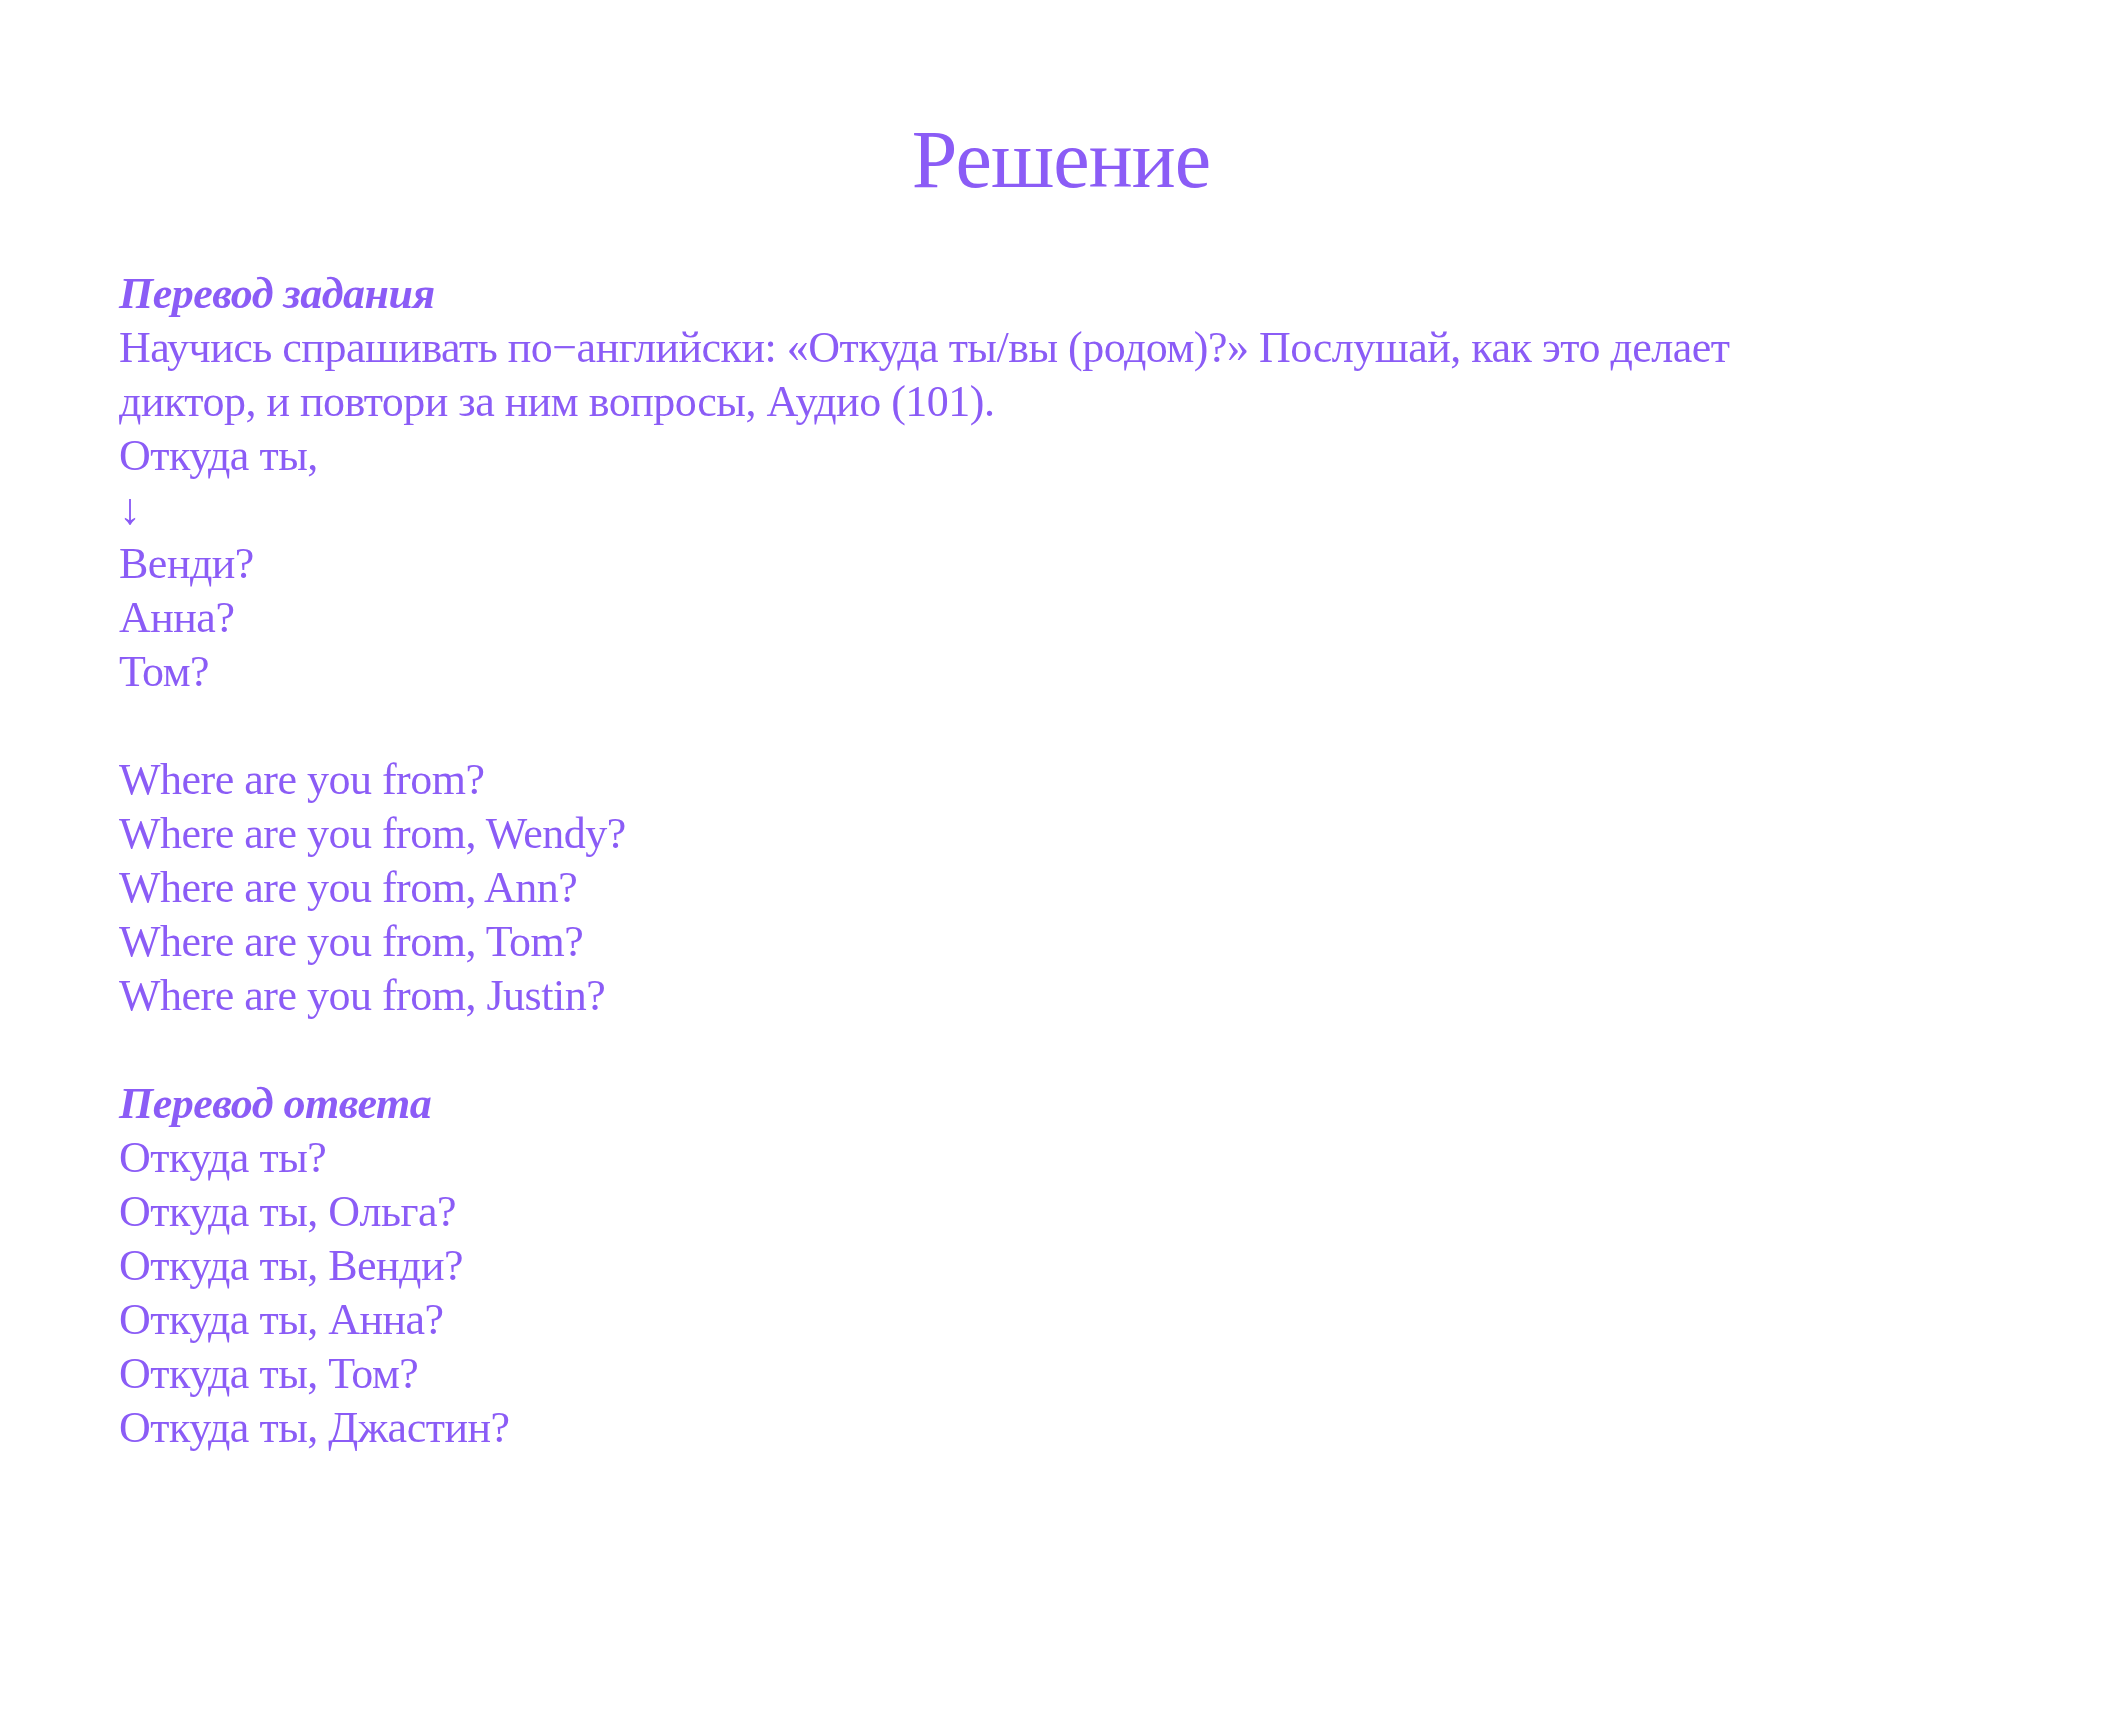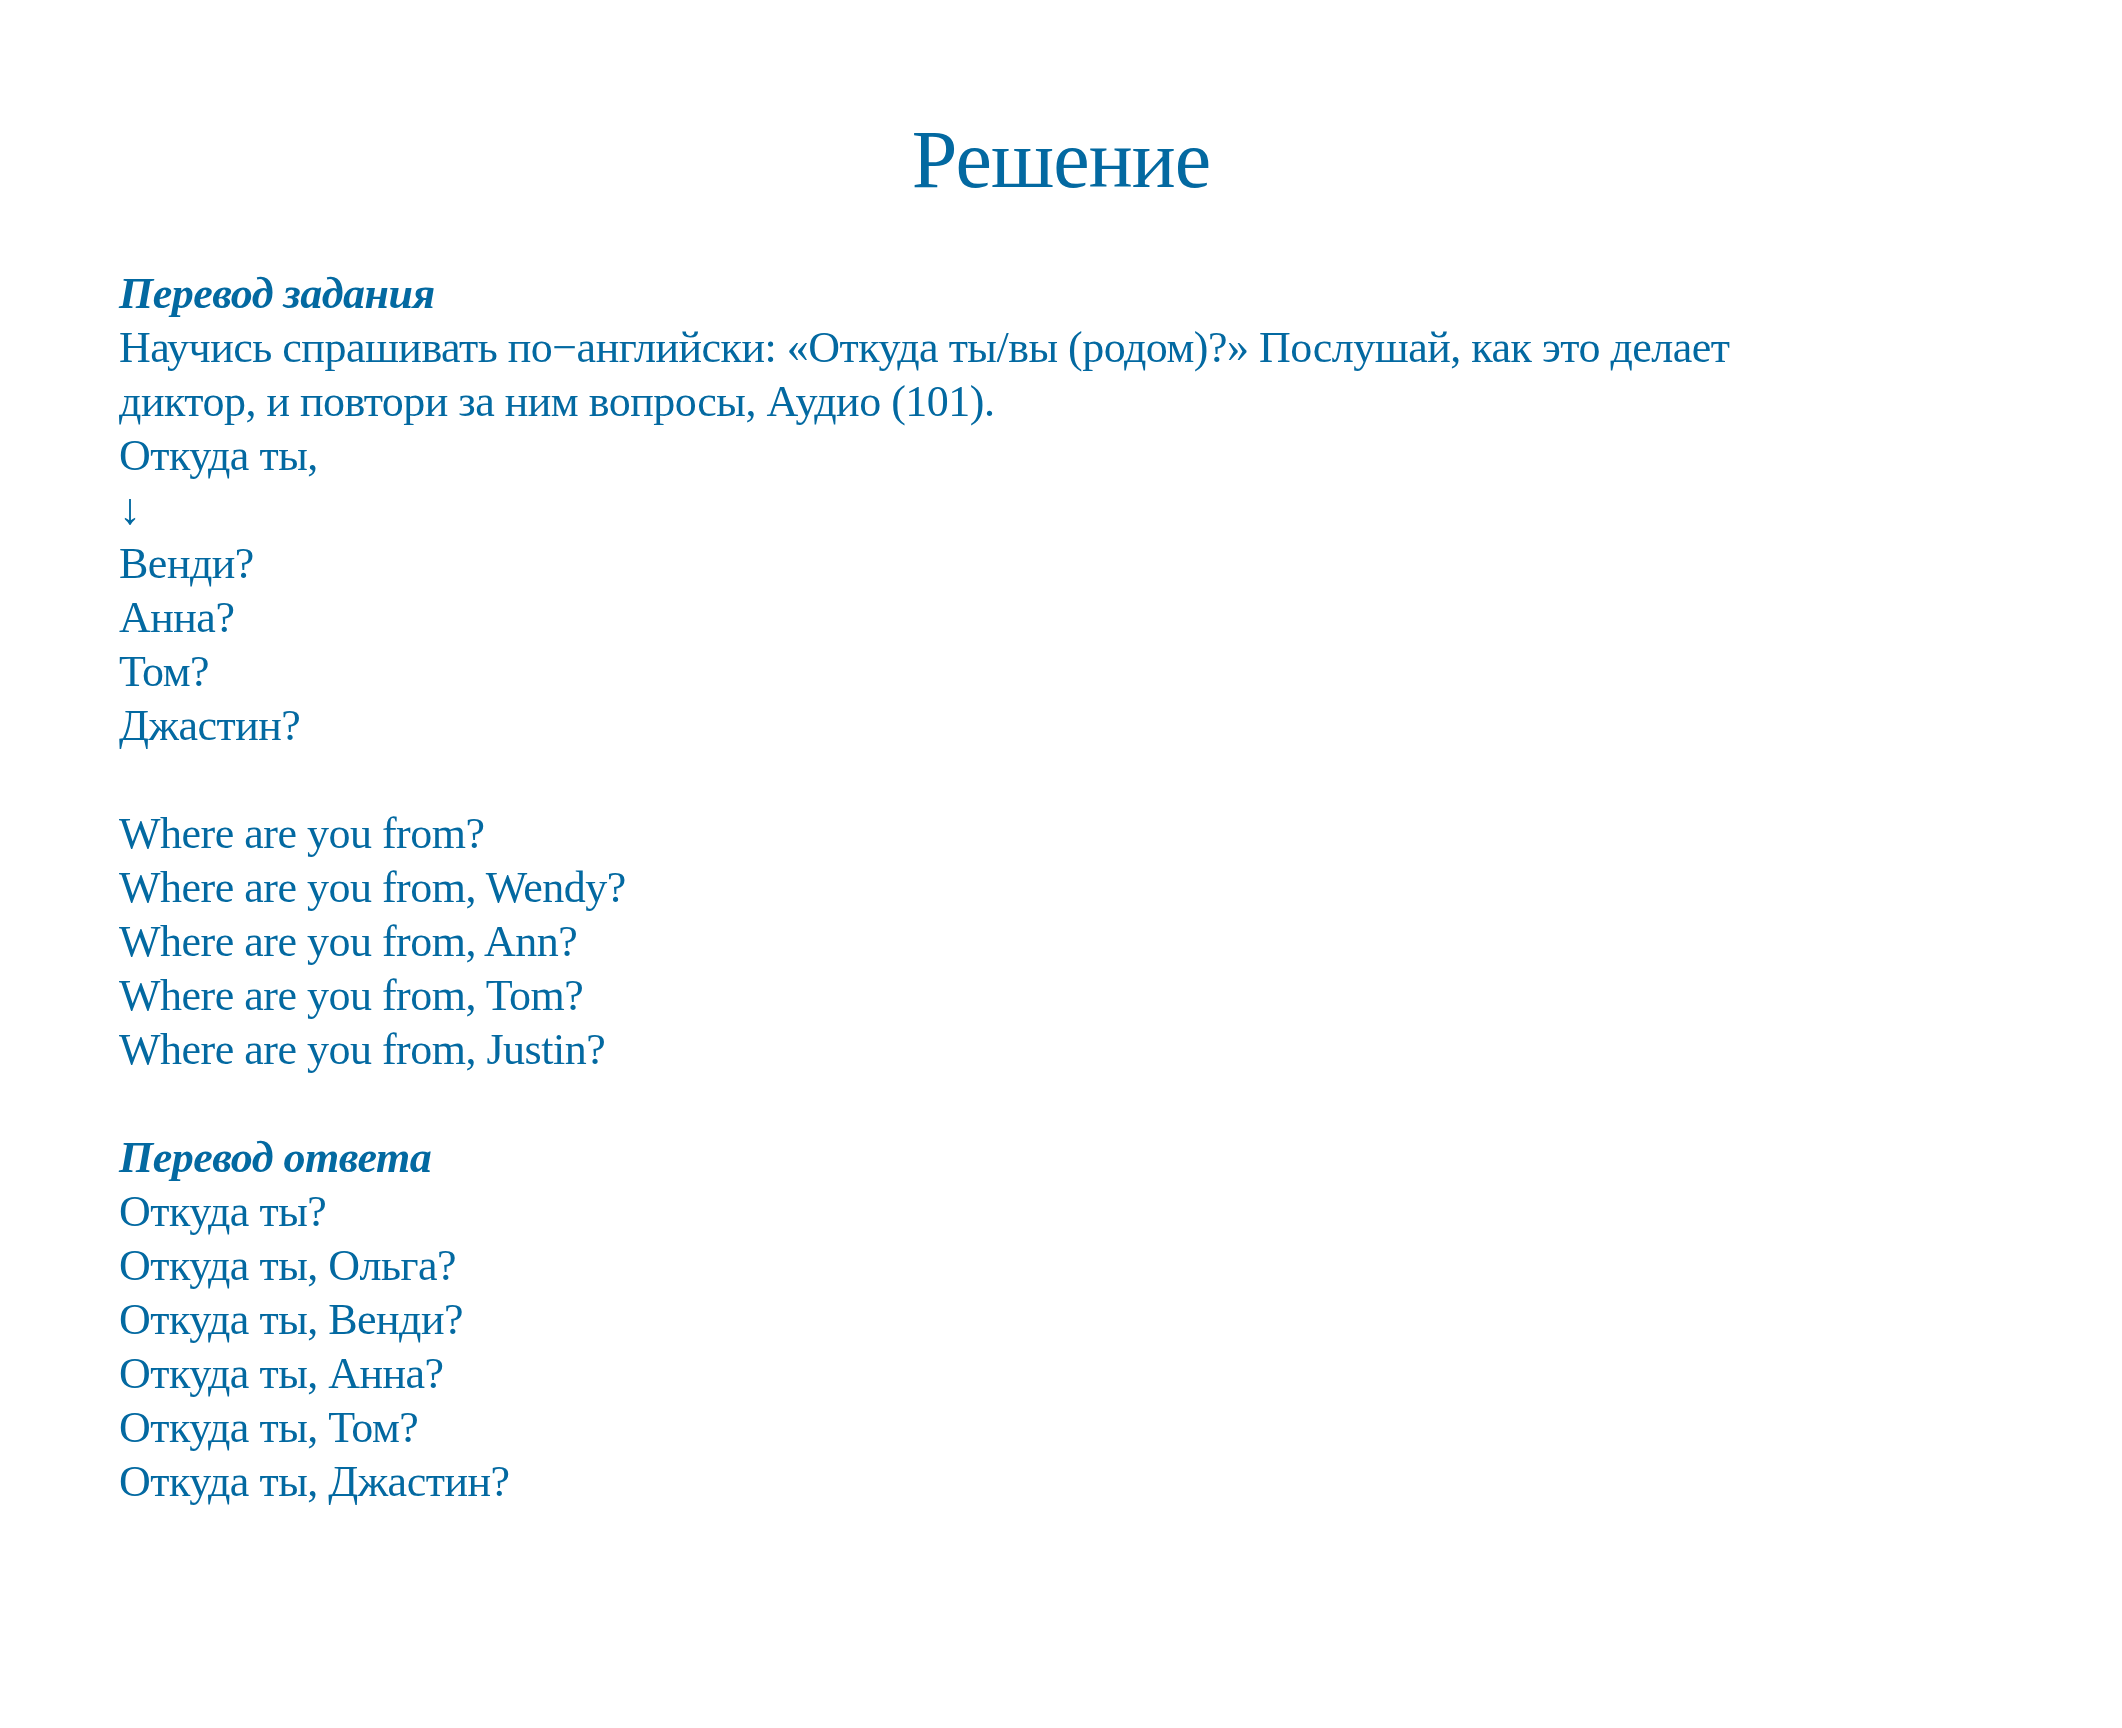--- a/index.html
+++ b/index.html
@@ -1,21 +1,21 @@
 <!DOCTYPE html>
 <html style="font-size:15px"><head>
 <meta charset="utf-8">
 <style>
   html, body { margin: 0; padding: 0; background: #ffffff; }
   .page {
     position: relative;
     width: 2122px;
     height: 1729px;
     background: #ffffff;
-    color: #0369a1;
+    color: #8b5cf6;
     font-family: "Liberation Serif", serif;
     overflow: hidden;
   }
   .title {
     position: absolute;
     top: 119px;
     left: 0;
     width: 100%;
     margin: 0;
     text-align: center;
@@ -55,21 +55,20 @@
 
   <div class="content">
     <div class="line heading-bold-italic">Перевод задания</div>
     <div class="line">Научись спрашивать по−английски: «Откуда ты/вы (родом)?» Послушай, как это делает</div>
     <div class="line">диктор, и повтори за ним вопросы, Аудио (101).</div>
     <div class="line">Откуда ты,</div>
     <div class="line">↓</div>
     <div class="line">Венди?</div>
     <div class="line">Анна?</div>
     <div class="line">Том?</div>
-    <div class="line">Джастин?</div>
 
     <div class="line"></div>
 
     <div class="line">Where are you from?</div>
     <div class="line">Where are you from, Wendy?</div>
     <div class="line">Where are you from, Ann?</div>
     <div class="line">Where are you from, Tom?</div>
     <div class="line">Where are you from, Justin?</div>
 
     <div class="line"></div>

